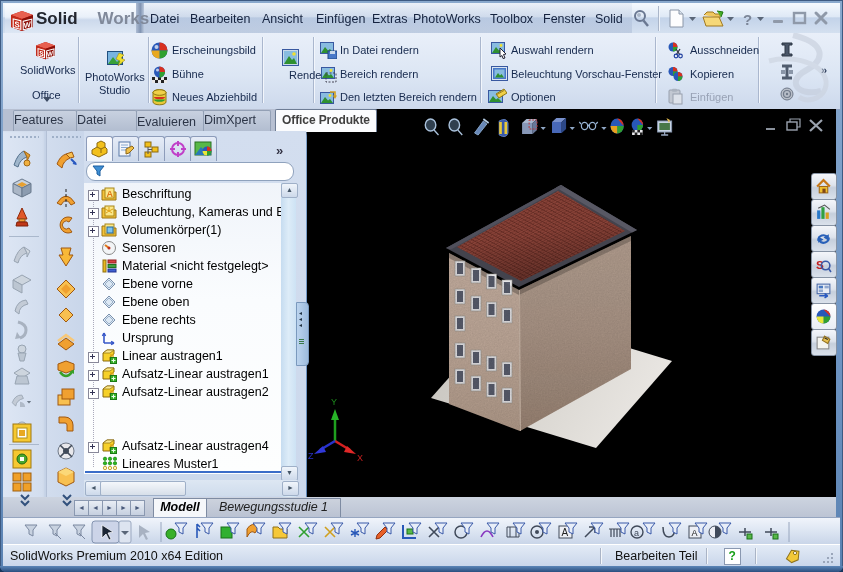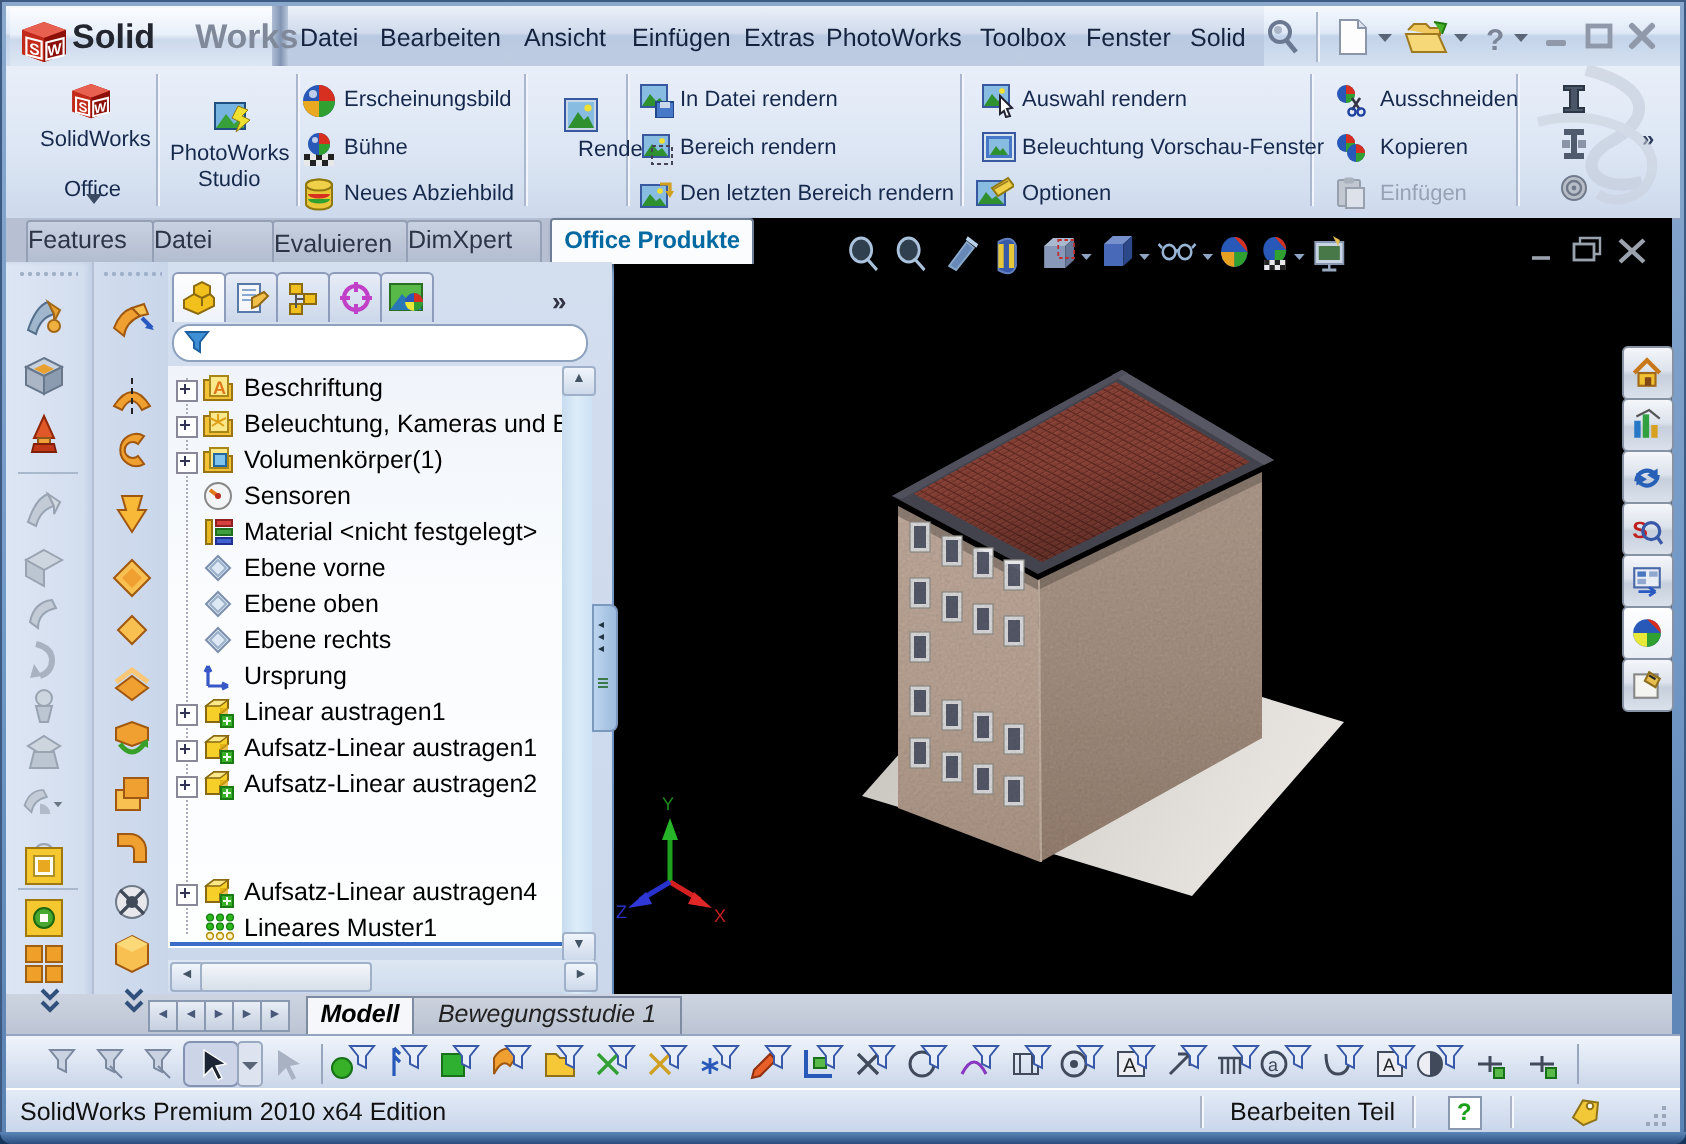--- a/index.html
+++ b/index.html
@@ -20,21 +20,21 @@
 #ribbon{position:absolute;left:3px;top:33px;width:837px;height:76px;
  background:linear-gradient(180deg,#e9eff9 0%,#dce6f4 55%,#cdd9ec 100%);border-bottom:1px solid #8e9fbd;}
 .rsep{position:absolute;top:4px;height:66px;width:1px;background:#aab7ce;box-shadow:1px 0 0 #f2f6fc;}
 .rlabel{position:absolute;font-size:11px;color:#16294d;white-space:nowrap;}
 .gray{color:#98a2b5;}
 
 #tabrow{position:absolute;left:3px;top:109px;width:372px;height:22px;background:#b7c0d2;}
 .ftab{position:absolute;top:1px;height:20px;background:linear-gradient(180deg,#c8d1e0,#b2bdd0);
  border:1px solid #93a0b5;border-bottom:none;font-size:12.5px;color:#2c3547;text-align:left;border-radius:2px 2px 0 0;}
 #activetab{position:absolute;left:272px;top:0px;width:100px;height:22px;background:#fbfcfe;
- border:1px solid #6e7d95;border-bottom:none;font-size:12px;font-weight:bold;letter-spacing:-0.1px;color:#0369a1;text-align:center;border-radius:2px 2px 0 0;box-shadow:2px 2px 3px rgba(0,0,0,.45);}
+ border:1px solid #6e7d95;border-bottom:none;font-size:12px;font-weight:bold;letter-spacing:-0.1px;color:#404040;text-align:center;border-radius:2px 2px 0 0;box-shadow:2px 2px 3px rgba(0,0,0,.45);}
 
 #viewport{position:absolute;left:307px;top:109px;width:529px;height:388px;background:#000;}
 
 #leftcols{position:absolute;left:3px;top:131px;width:81px;height:386px;background:linear-gradient(90deg,#dde6f4 0%,#d2ddee 50%,#c9d6ea 100%);}
 #col1{position:absolute;left:0;top:0;width:43px;height:386px;border-right:1px solid #b3c0d6;box-shadow:inset -2px 0 2px #c4d1e5;}
 #col2{position:absolute;left:44px;top:0;width:37px;height:386px;}
 .grip{position:absolute;height:4px;background-image:radial-gradient(circle,#9fb0c8 35%,transparent 40%);background-size:4px 4px;}
 
 #panel{position:absolute;left:84px;top:131px;width:222px;height:366px;background:linear-gradient(180deg,#d3deef,#cbd8ec);}
 .ptab{position:absolute;top:5px;width:25px;height:24px;background:linear-gradient(180deg,#e6ecf7,#ccd8ea);border:1px solid #8d9cba;border-bottom:none;border-radius:3px 3px 0 0;}

